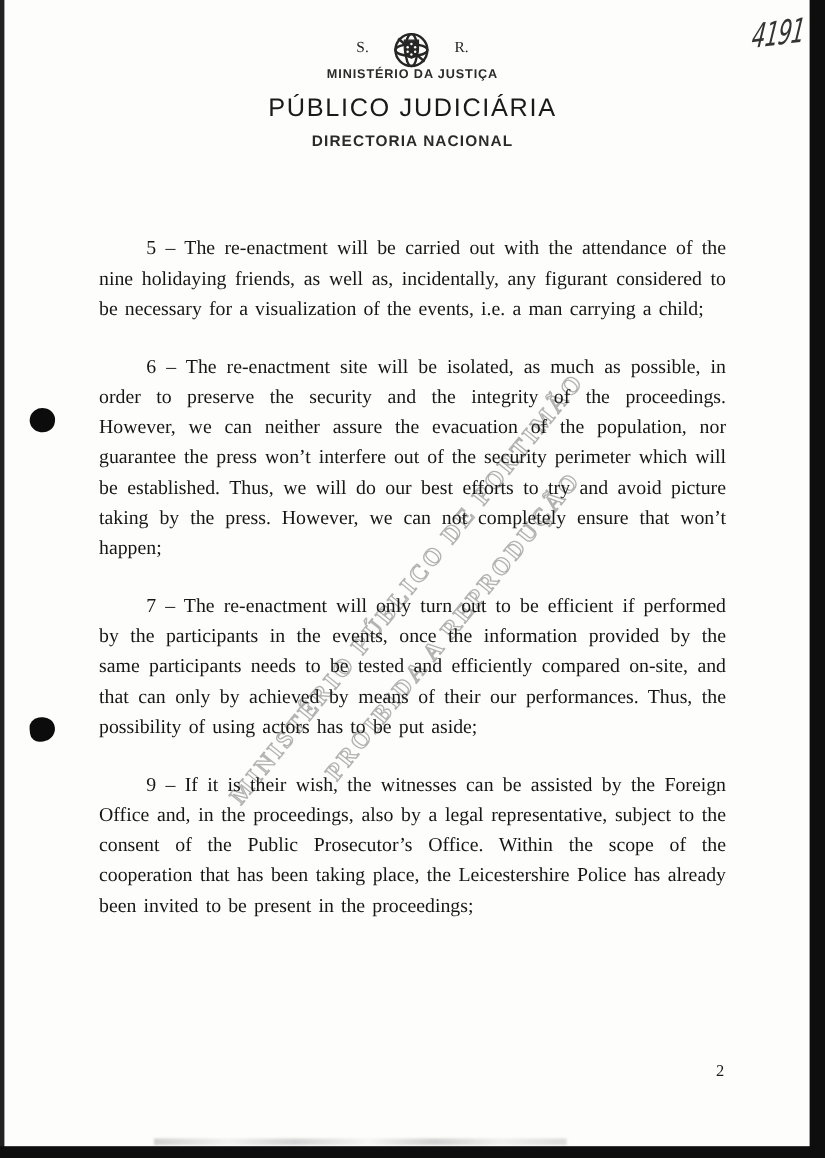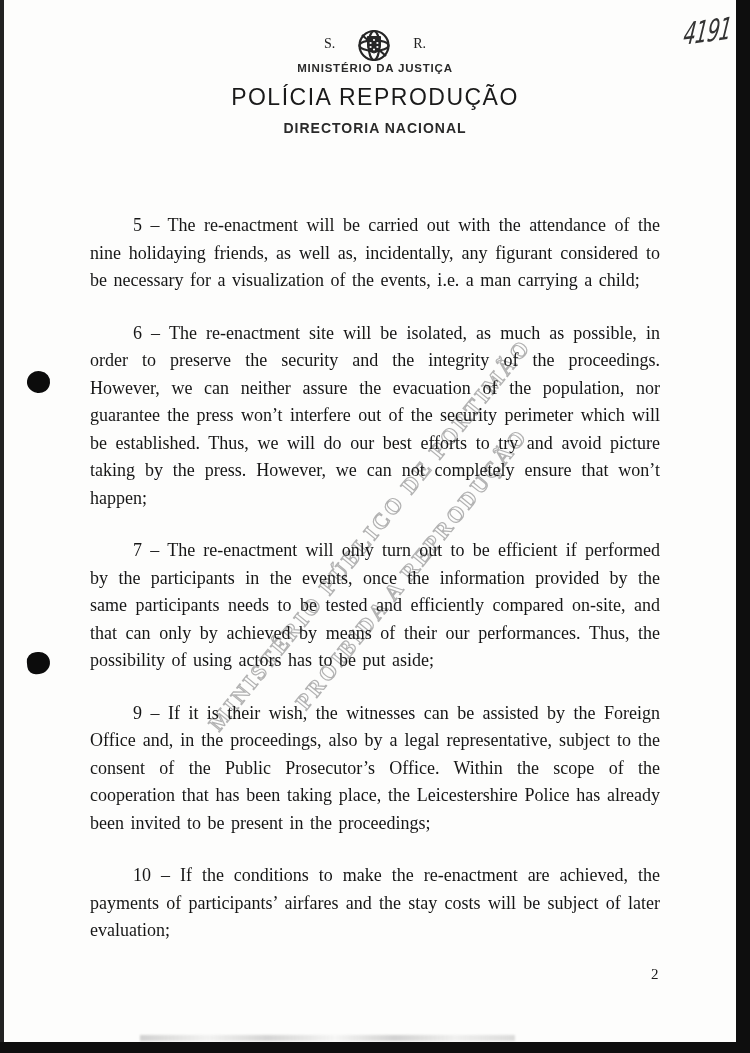--- a/index.html
+++ b/index.html
@@ -160,33 +160,32 @@
             <circle cx="18.6" cy="20" r="1.1"></circle>
           <circle cx="25.4" cy="20" r="1.1"></circle>
             <circle cx="22" cy="22.5" r="1.1"></circle>
         </g>
       </svg>
     </span>
     <span class="crest-initial">R.</span>
   </div>
 
   <div class="hdr-line ministry">MINISTÉRIO DA JUSTIÇA</div>
-  <div class="hdr-line org">POLÍCIA REPRODUÇÃO</div>
+  <div class="hdr-line org">PÚBLICO JUDICIÁRIA</div>
   <div class="hdr-line directorate">DIRECTORIA NACIONAL</div>
 
   <div class="watermark">
     <div>MINISTÉRIO PÚBLICO DE PORTIMÃO</div>
     <div>PROIBIDA A REPRODUÇÃO</div>
   </div>
 
   <div class="content">
     <p>5 – The re-enactment will be carried out with the attendance of the nine holidaying friends, as well as, incidentally, any figurant considered to be necessary for a visualization of the events, i.e. a man carrying a child;</p>
     <p>6 – The re-enactment site will be isolated, as much as possible, in order to preserve the security and the integrity of the proceedings. However, we can neither assure the evacuation of the population, nor guarantee the press won’t interfere out of the security perimeter which will be established. Thus, we will do our best efforts to try and avoid picture taking by the press. However, we can not completely ensure that won’t happen;</p>
     <p>7 – The re-enactment will only turn out to be efficient if performed by the participants in the events, once the information provided by the same participants needs to be tested and efficiently compared on-site, and that can only by achieved by means of their our performances. Thus, the possibility of using actors has to be put aside;</p>
     <p>9 – If it is their wish, the witnesses can be assisted by the Foreign Office and, in the proceedings, also by a legal representative, subject to the consent of the Public Prosecutor’s Office. Within the scope of the cooperation that has been taking place, the Leicestershire Police has already been invited to be present in the proceedings;</p>
-    <p>10 – If the conditions to make the re-enactment are achieved, the payments of participants’ airfares and the stay costs will be subject of later evaluation;</p>
   </div>
 
   <div class="page-number">2</div>
 
   <div class="bleed"></div>
 
 </div>
 
 </body></html>

